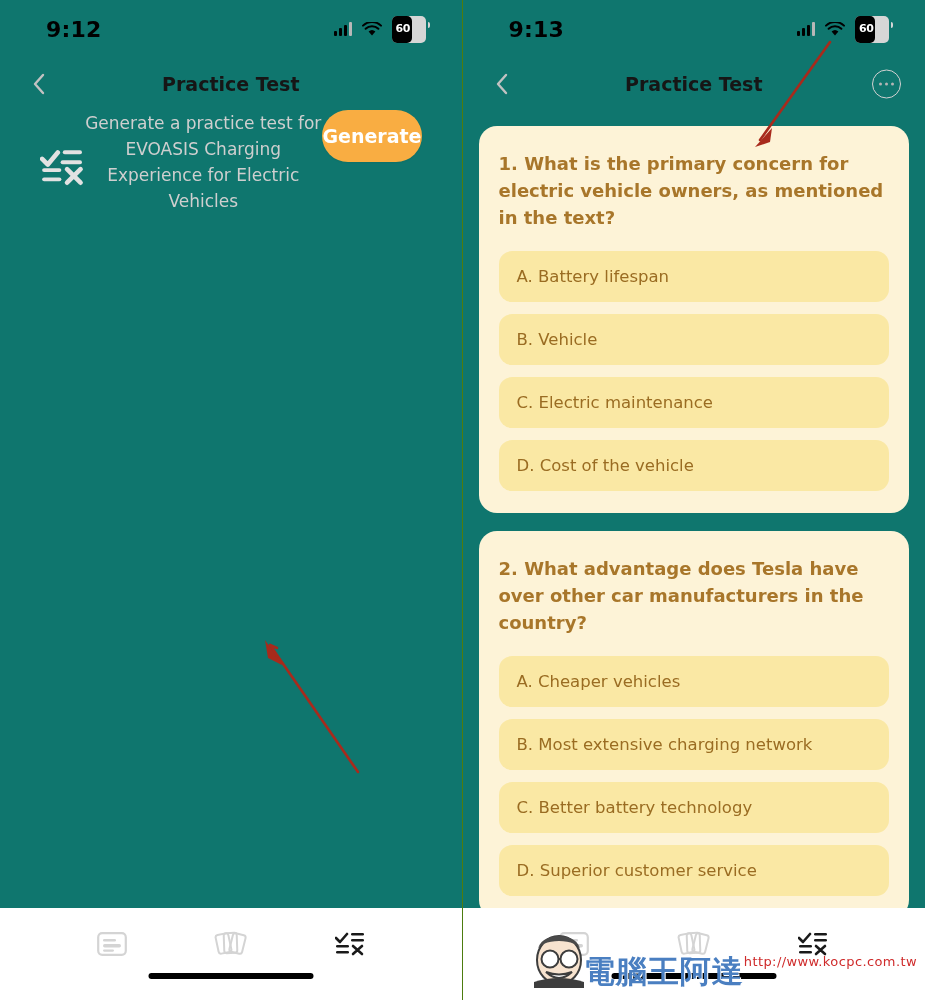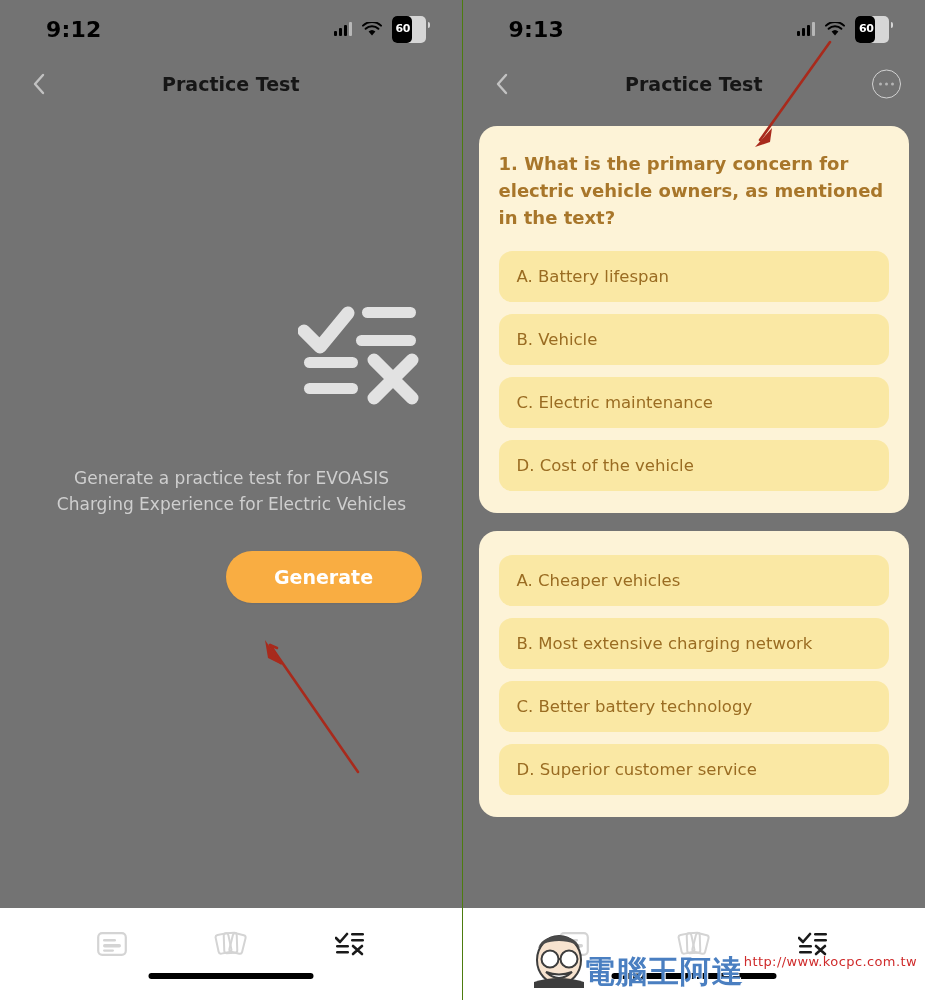--- a/index.html
+++ b/index.html
@@ -16,21 +16,21 @@
   }
   .screens {
     display: flex;
     width: 925px;
     height: 1000px;
   }
   .phone {
     position: relative;
     width: 462px;
     height: 1000px;
-    background: #737373;
+    background: #0f766e;
     overflow: hidden;
     display: flex;
     flex-direction: column;
   }
   .phone.right {
     width: 463px;
     border-left: 1px solid #4d7c0f;
   }
 
   
@@ -156,22 +156,22 @@
     height: 3.2px;
     border-radius: 50%;
     background: #b5b5b5;
     display: block;
   }
 
   
   .empty-body {
     flex: 1;
     display: flex;
-    flex-direction: column;
-    align-items: flex-end;
+    flex-direction: row;
+    align-items: flex-start;
     justify-content: center;
     padding: 0 40px 120px 40px;
     box-sizing: border-box;
   }
   .empty-icon {
     width: 124px;
     height: 112px;
     margin-bottom: 58px;
   }
   .empty-text {
@@ -429,20 +429,21 @@
 
       <div class="q-card">
         <div class="q-text">1. What is the primary concern for electric vehicle owners, as mentioned in the text?</div>
         <div class="q-option">A. Battery lifespan</div>
         <div class="q-option">B. Vehicle</div>
         <div class="q-option">C. Electric maintenance</div>
         <div class="q-option">D. Cost of the vehicle</div>
       </div>
 
       <div class="q-card">
+        <div class="q-text">2. What advantage does Tesla have over other car manufacturers in the country?</div>
         <div class="q-option">A. Cheaper vehicles</div>
         <div class="q-option">B. Most extensive charging network</div>
         <div class="q-option">C. Better battery technology</div>
         <div class="q-option">D. Superior customer service</div>
       </div>
 
     </div>
 
     <div class="tab-bar">
       <div class="tab-item">

